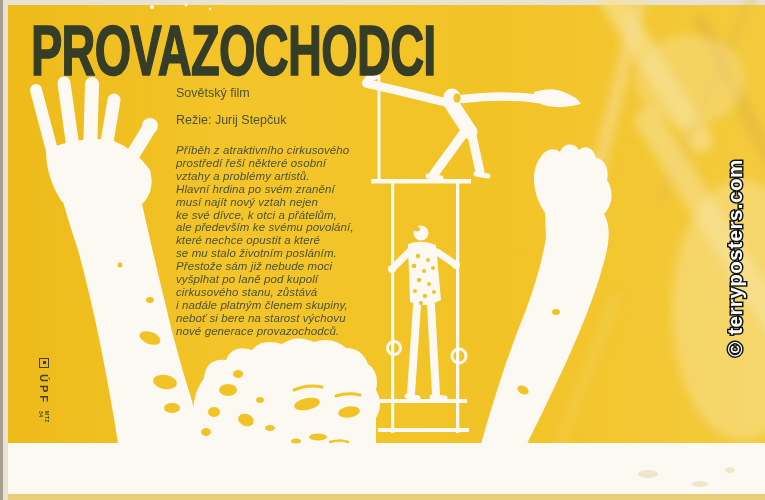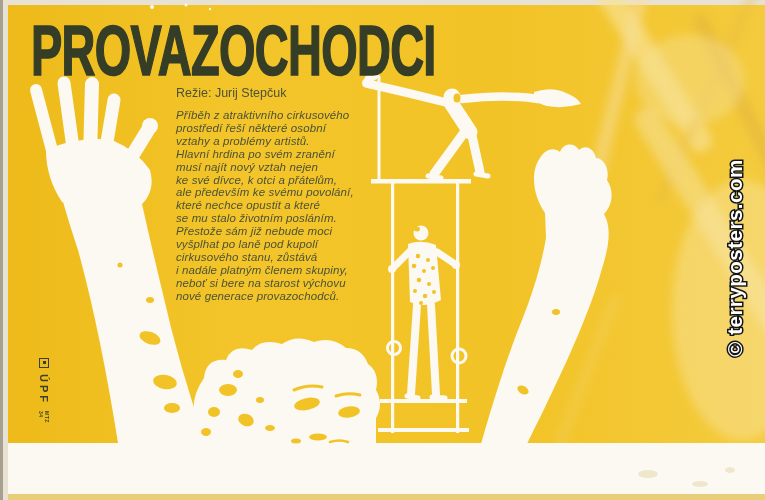--- a/index.html
+++ b/index.html
@@ -7,21 +7,21 @@
          background:#E8E2D4;font-family:"Liberation Sans",sans-serif;}
   .art{position:absolute;inset:0;z-index:0;}
   .layer{position:absolute;z-index:2;}
 
   .title{left:31px;top:16px;font-weight:700;font-size:70px;line-height:1;
          letter-spacing:-1px;color:#353D26;-webkit-text-stroke:1.6px #353D26;
          transform:scale(0.67,1.0);transform-origin:0 0;white-space:nowrap;}
 
   .credits{left:176px;top:86px;width:256px;color:#4C5238;}
   .film-type{font-size:12.5px;line-height:15px;margin:0 0 12px 0;font-weight:400;}
-  .director{font-size:12.5px;line-height:15px;margin:0 0 8px 0;font-weight:400;}
+  .director{font-size:12.5px;line-height:15px;margin:0 0 16px 0;font-weight:400;}
   .synopsis{font-size:11.5px;line-height:12.9px;letter-spacing:0.1px;
             white-space:pre-line;font-weight:400;font-style:italic;}
 
   .distributor{left:9px;top:382px;width:70px;height:22px;
                transform:rotate(90deg);transform-origin:center;
                display:flex;align-items:center;gap:6px;color:#3B4129;}
   .dist-box{width:8px;height:8px;border:1.5px solid #3B4129;flex:0 0 auto;position:relative;}
   .dist-box::after{content:"";position:absolute;left:2px;top:2px;width:3px;height:3px;background:#3B4129;}
   .dist-name{font-size:11px;font-weight:700;letter-spacing:3px;}
   .dist-code{font-size:5px;letter-spacing:0.5px;font-weight:700;}
@@ -181,20 +181,21 @@
       <ellipse cx="296" cy="441" rx="5" ry="2.5" stroke="none"></ellipse>
       <path d="M330,442 Q340,439 348,442" stroke-width="2.5" fill="none"></path>
     </g>
 
     <text transform="translate(742,258) rotate(-90)" text-anchor="middle" font-family="Liberation Sans, sans-serif" font-size="20.5" font-weight="bold" letter-spacing="0.5" fill="#FFFFFF" stroke="#151515" stroke-width="3" paint-order="stroke">© terryposters.com</text>
   </svg>
 
   <div class="layer title">PROVAZOCHODCI</div>
 
   <div class="layer credits">
+    <p class="film-type">Sovětský film</p>
     <p class="director">Režie: Jurij Stepčuk</p>
     <div class="synopsis">Příběh z atraktivního cirkusového
 prostředí řeší některé osobní
 vztahy a problémy artistů.
 Hlavní hrdina po svém zranění
 musí najít nový vztah nejen
 ke své dívce, k otci a přátelům,
 ale především ke svému povolání,
 které nechce opustit a které
 se mu stalo životním posláním.

